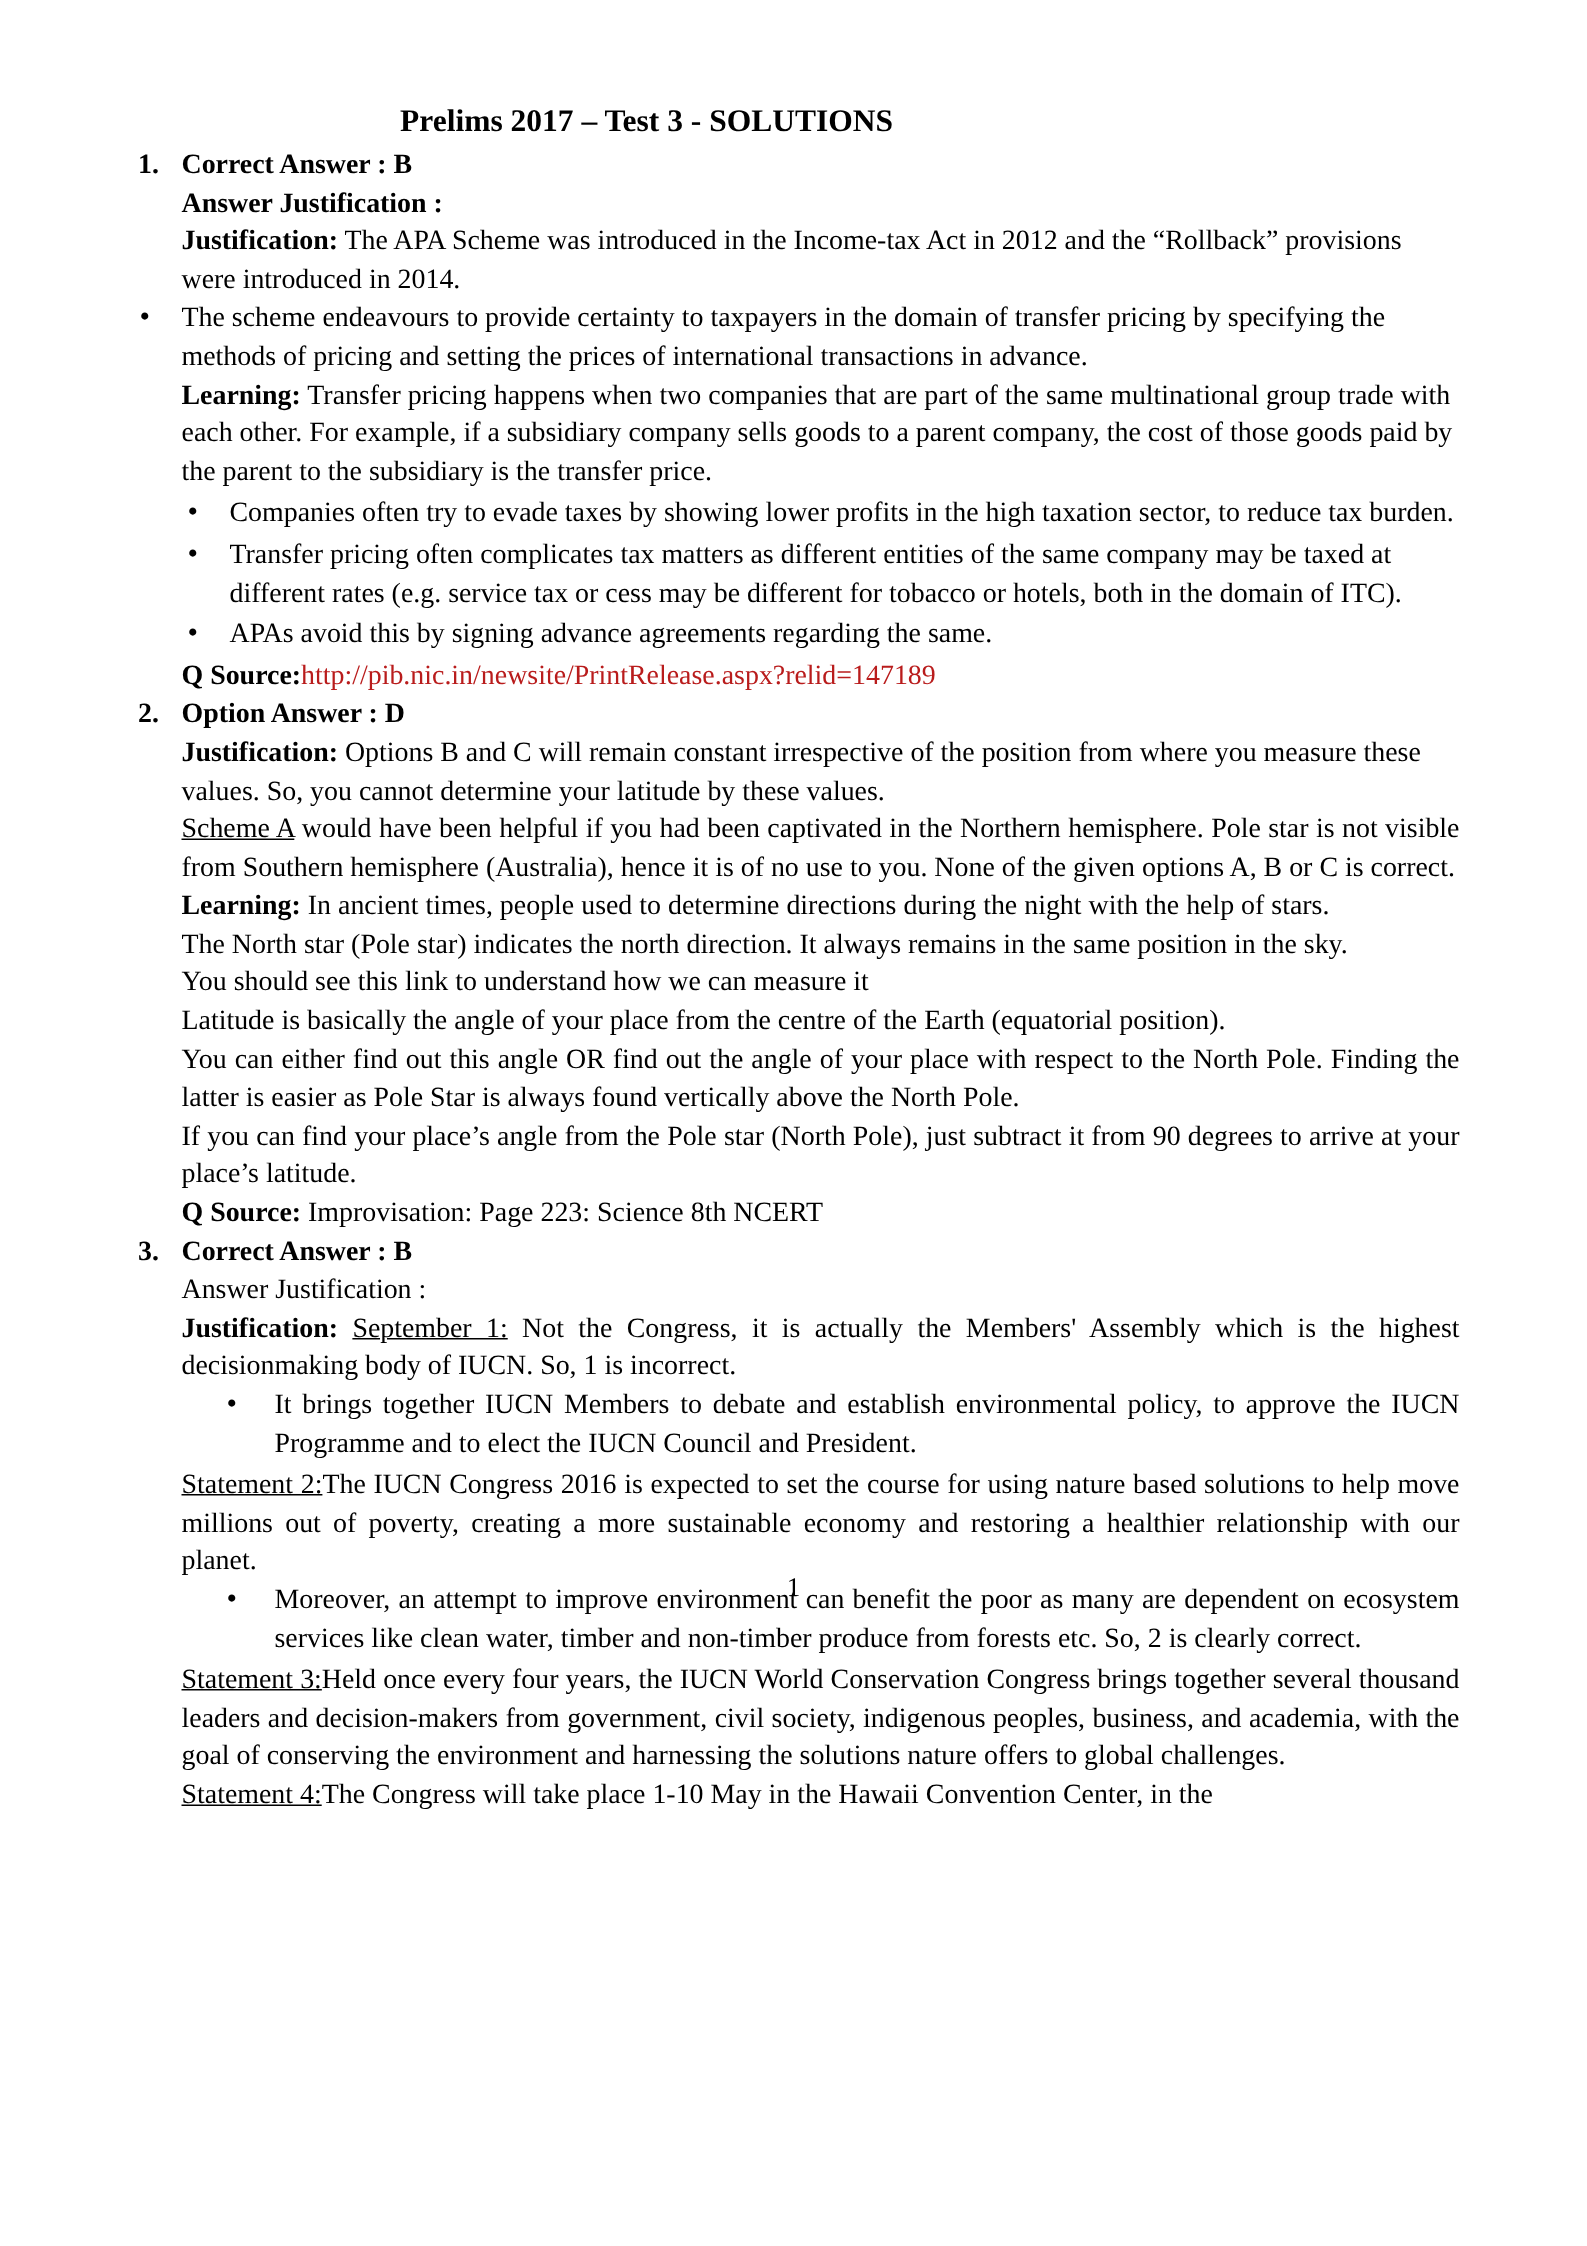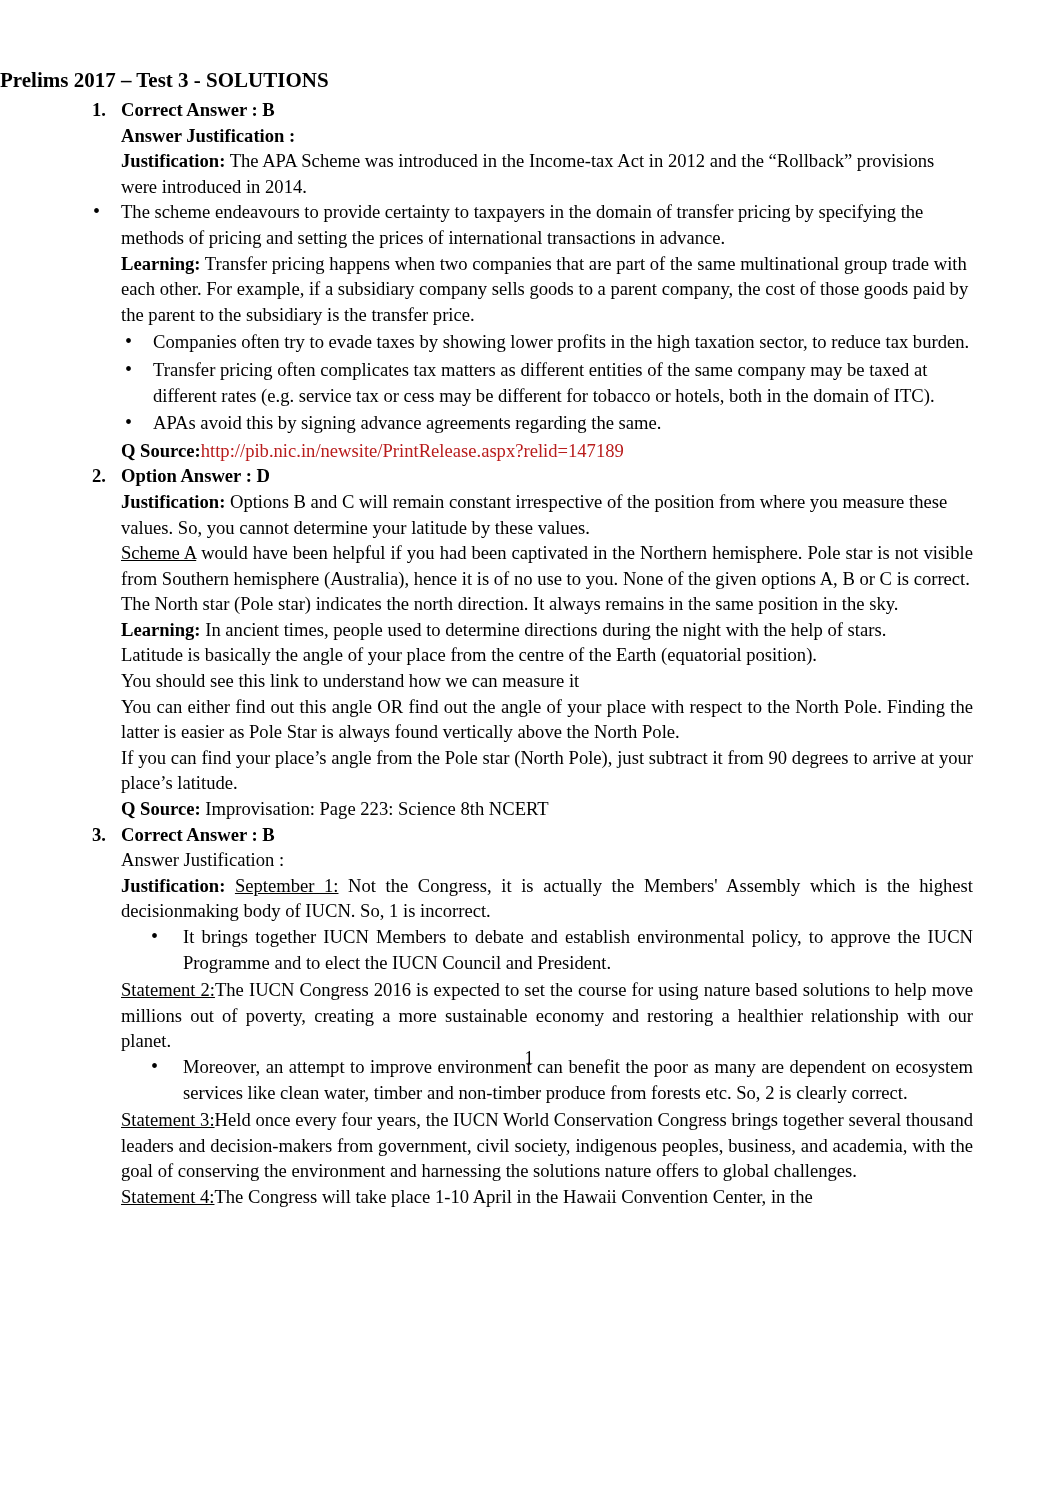--- a/index.html
+++ b/index.html
@@ -1,19 +1,19 @@
 <!DOCTYPE html>
 <html><head>
 <meta charset="utf-8">
 <style>
   html, body { margin:0; padding:0; background:#ffffff; }
   body { width:1058px; height:1497px; position:relative; overflow:hidden;
          font-family:"Liberation Serif", "DejaVu Serif", serif; color:#000; }
   .page { position:absolute; left:0; top:0; width:1058px; height:1497px; }
-  .title { position:absolute; top:66px; left:0; width:862px; text-align:left;
+  .title { position:absolute; top:66px; left:0; width:862px; text-align:center;
            font-weight:bold; font-size:21px; line-height:28px; }
   .content { position:absolute; left:93px; top:97px; width:880px; font-size:18.6px; line-height:25.6px; }
   .num-item { position:relative; padding-left:28px; }
   .num { position:absolute; left:-1px; top:0; font-weight:bold; }
   p { margin:0; }
   .b { font-weight:bold; }
   .u { text-decoration:underline; }
   .link { color:#b91c1c; }
   .just { text-align:justify; }
   .bul-outer { position:relative; padding-left:28px; margin-left:-28px; }
@@ -56,42 +56,42 @@
         <p>APAs avoid this by signing advance agreements regarding the same.</p>
       </div>
       <p><span class="b">Q Source:</span><span class="link">http://pib.nic.in/newsite/PrintRelease.aspx?relid=147189</span></p>
     </div>
 
     <div class="num-item">
       <span class="num">2.</span>
       <p class="b">Option Answer : D</p>
       <p><span class="b">Justification:</span><span> Options B and C will remain constant irrespective of the position from where you measure these values. So, you cannot determine your latitude by these values.</span></p>
       <p class="just"><span class="u">Scheme A</span><span> would have been helpful if you had been captivated in the Northern hemisphere. Pole star is not visible from Southern hemisphere (Australia), hence it is of no use to you. None of the given options A, B or C is correct.</span></p>
+      <p class="just"><span class="b">Learning:</span><span> In ancient times, people used to determine directions during the night with the help of stars.</span></p>
       <p class="just">The North star (Pole star) indicates the north direction. It always remains in the same position in the sky.</p>
-      <p class="just"><span class="b">Learning:</span><span> In ancient times, people used to determine directions during the night with the help of stars.</span></p>
+      <p>You should see this link to understand how we can measure it</p>
       <p>Latitude is basically the angle of your place from the centre of the Earth (equatorial position).</p>
-      <p>You should see this link to understand how we can measure it</p>
       <p class="just">You can either find out this angle OR find out the angle of your place with respect to the North Pole. Finding the latter is easier as Pole Star is always found vertically above the North Pole.</p>
       <p class="just">If you can find your place’s angle from the Pole star (North Pole), just subtract it from 90 degrees to arrive at your place’s latitude.</p>
       <p><span class="b">Q Source:</span><span> Improvisation: Page 223: Science 8th NCERT</span></p>
     </div>
 
     <div class="num-item">
       <span class="num">3.</span>
       <p class="b">Correct Answer : B</p>
       <p>Answer Justification :</p>
       <p class="just"><span class="b">Justification:</span> <span class="u">September 1:</span><span> Not the Congress, it is actually the Members' Assembly which is the highest decisionmaking body of IUCN. So, 1 is incorrect.</span></p>
       <div class="bul-inner2 just">
         <span class="dot"></span>
         <p>It brings together IUCN Members to debate and establish environmental policy, to approve the IUCN Programme and to elect the IUCN Council and President.</p>
       </div>
       <p class="just"><span class="u">Statement 2:</span><span>The IUCN Congress 2016 is expected to set the course for using nature based solutions to help move millions out of poverty, creating a more sustainable economy and restoring a healthier relationship with our planet.</span></p>
       <div class="bul-inner2 just">
         <span class="dot"></span>
         <p>Moreover, an attempt to improve environment can benefit the poor as many are dependent on ecosystem services like clean water, timber and non-timber produce from forests etc. So, 2 is clearly correct.</p>
       </div>
       <p class="just"><span class="u">Statement 3:</span><span>Held once every four years, the IUCN World Conservation Congress brings together several thousand leaders and decision-makers from government, civil society, indigenous peoples, business, and academia, with the goal of conserving the environment and harnessing the solutions nature offers to global challenges.</span></p>
-      <p><span class="u">Statement 4:</span><span>The Congress will take place 1-10 April in the Hawaii Convention Center, in the</span></p>
+      <p><span class="u">Statement 4:</span><span>The Congress will take place 1-10 May in the Hawaii Convention Center, in the</span></p>
     </div>
   </div>
 
   <div class="pagenum">1</div>
 </div>
 
 </body></html>

